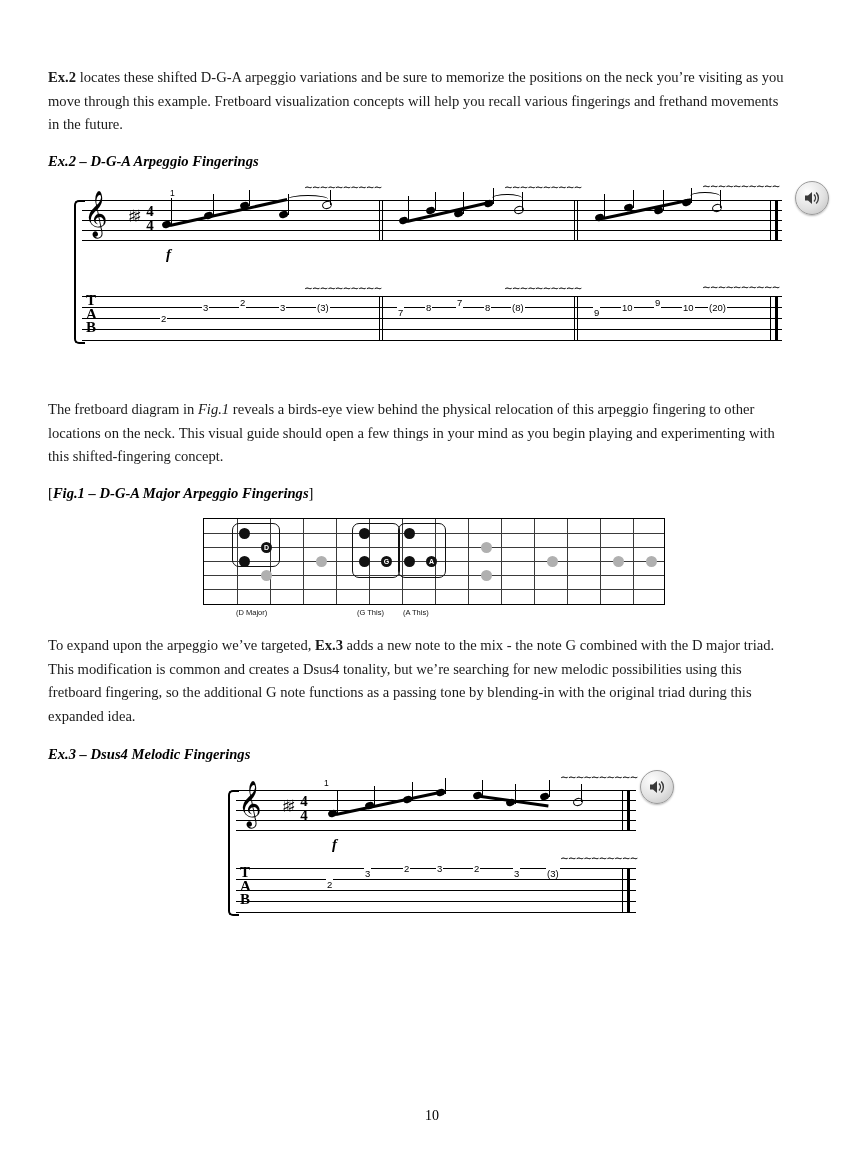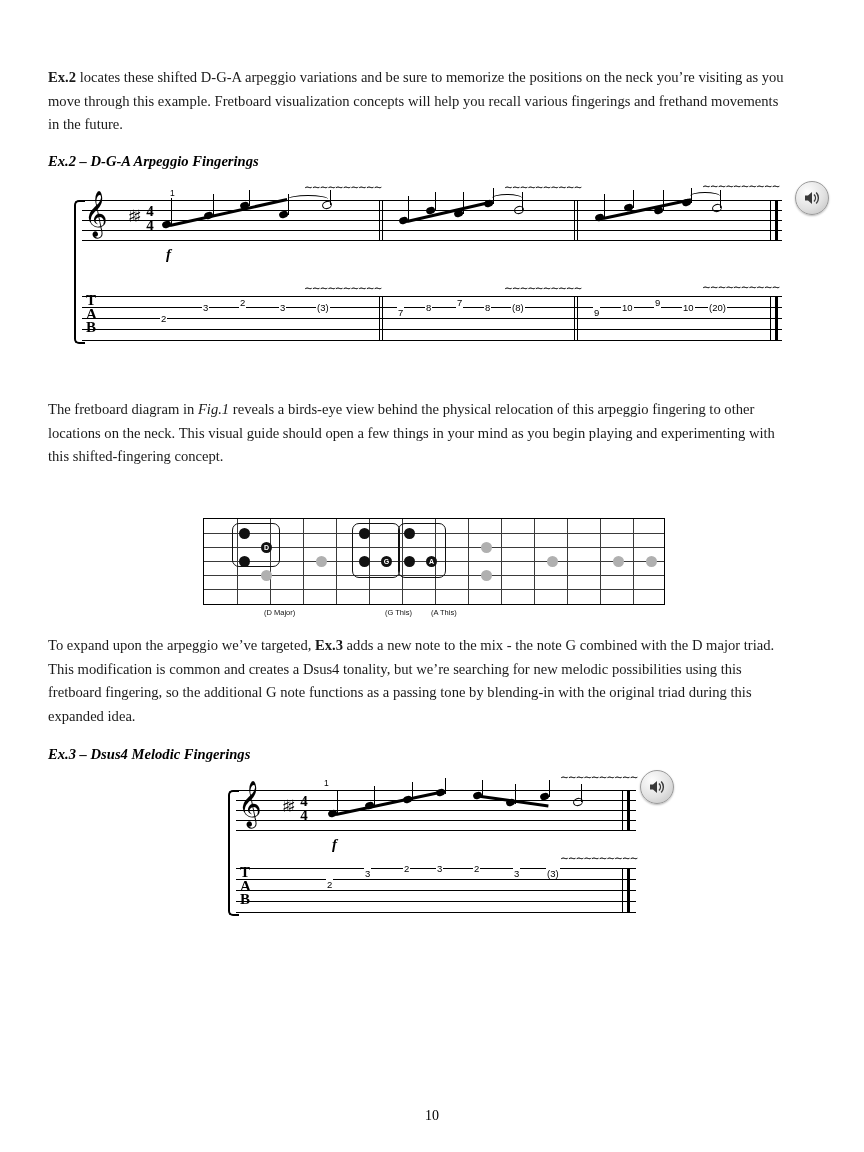--- a/index.html
+++ b/index.html
@@ -203,21 +203,20 @@
     position: absolute;
     border: 1.2px solid #111;
     border-radius: 7px;
   }
   .chordlabel {
     position: absolute;
     font-size: 7.5px;
     font-family: "Liberation Sans", sans-serif;
     color: #111;
     white-space: nowrap;
-    margin-left: 28px;
   }
   .pagenum {
     position: absolute;
     width: 100%;
     text-align: center;
     font-size: 14px;
   }
 </style>
 </head>
 <body>
@@ -344,20 +343,23 @@
       <path d="M14.2 4.5 a8 8 0 0 1 0 11" stroke="#3a3a3a" stroke-width="1.4" fill="none"></path>
     </svg>
   </div>
 
   <div class="para" style="left:48px; top:398px; width:736px;">
     The fretboard diagram in <i>Fig.1</i> reveals a birds-eye view behind the physical relocation of this arpeggio fingering
     to other locations on the neck. This visual guide should open a few things in your mind as you begin playing and
     experimenting with this shifted-fingering concept.
   </div>
 
+  <div class="fig-head" style="left:48px; top:485px;">
+    <span>[</span><span class="bi">Fig.1 – D-G-A Major Arpeggio Fingerings</span><span>]</span>
+  </div>
 
   <div class="fretboard" style="left:203px; top:518px; width:460px; height:85px;">
 
     <div class="fret" style="left:33px;  height:85px;"></div>
     <div class="fret" style="left:66px;  height:85px;"></div>
     <div class="fret" style="left:99px;  height:85px;"></div>
     <div class="fret" style="left:132px; height:85px;"></div>
     <div class="fret" style="left:165px; height:85px;"></div>
     <div class="fret" style="left:198px; height:85px;"></div>
     <div class="fret" style="left:231px; height:85px;"></div>

